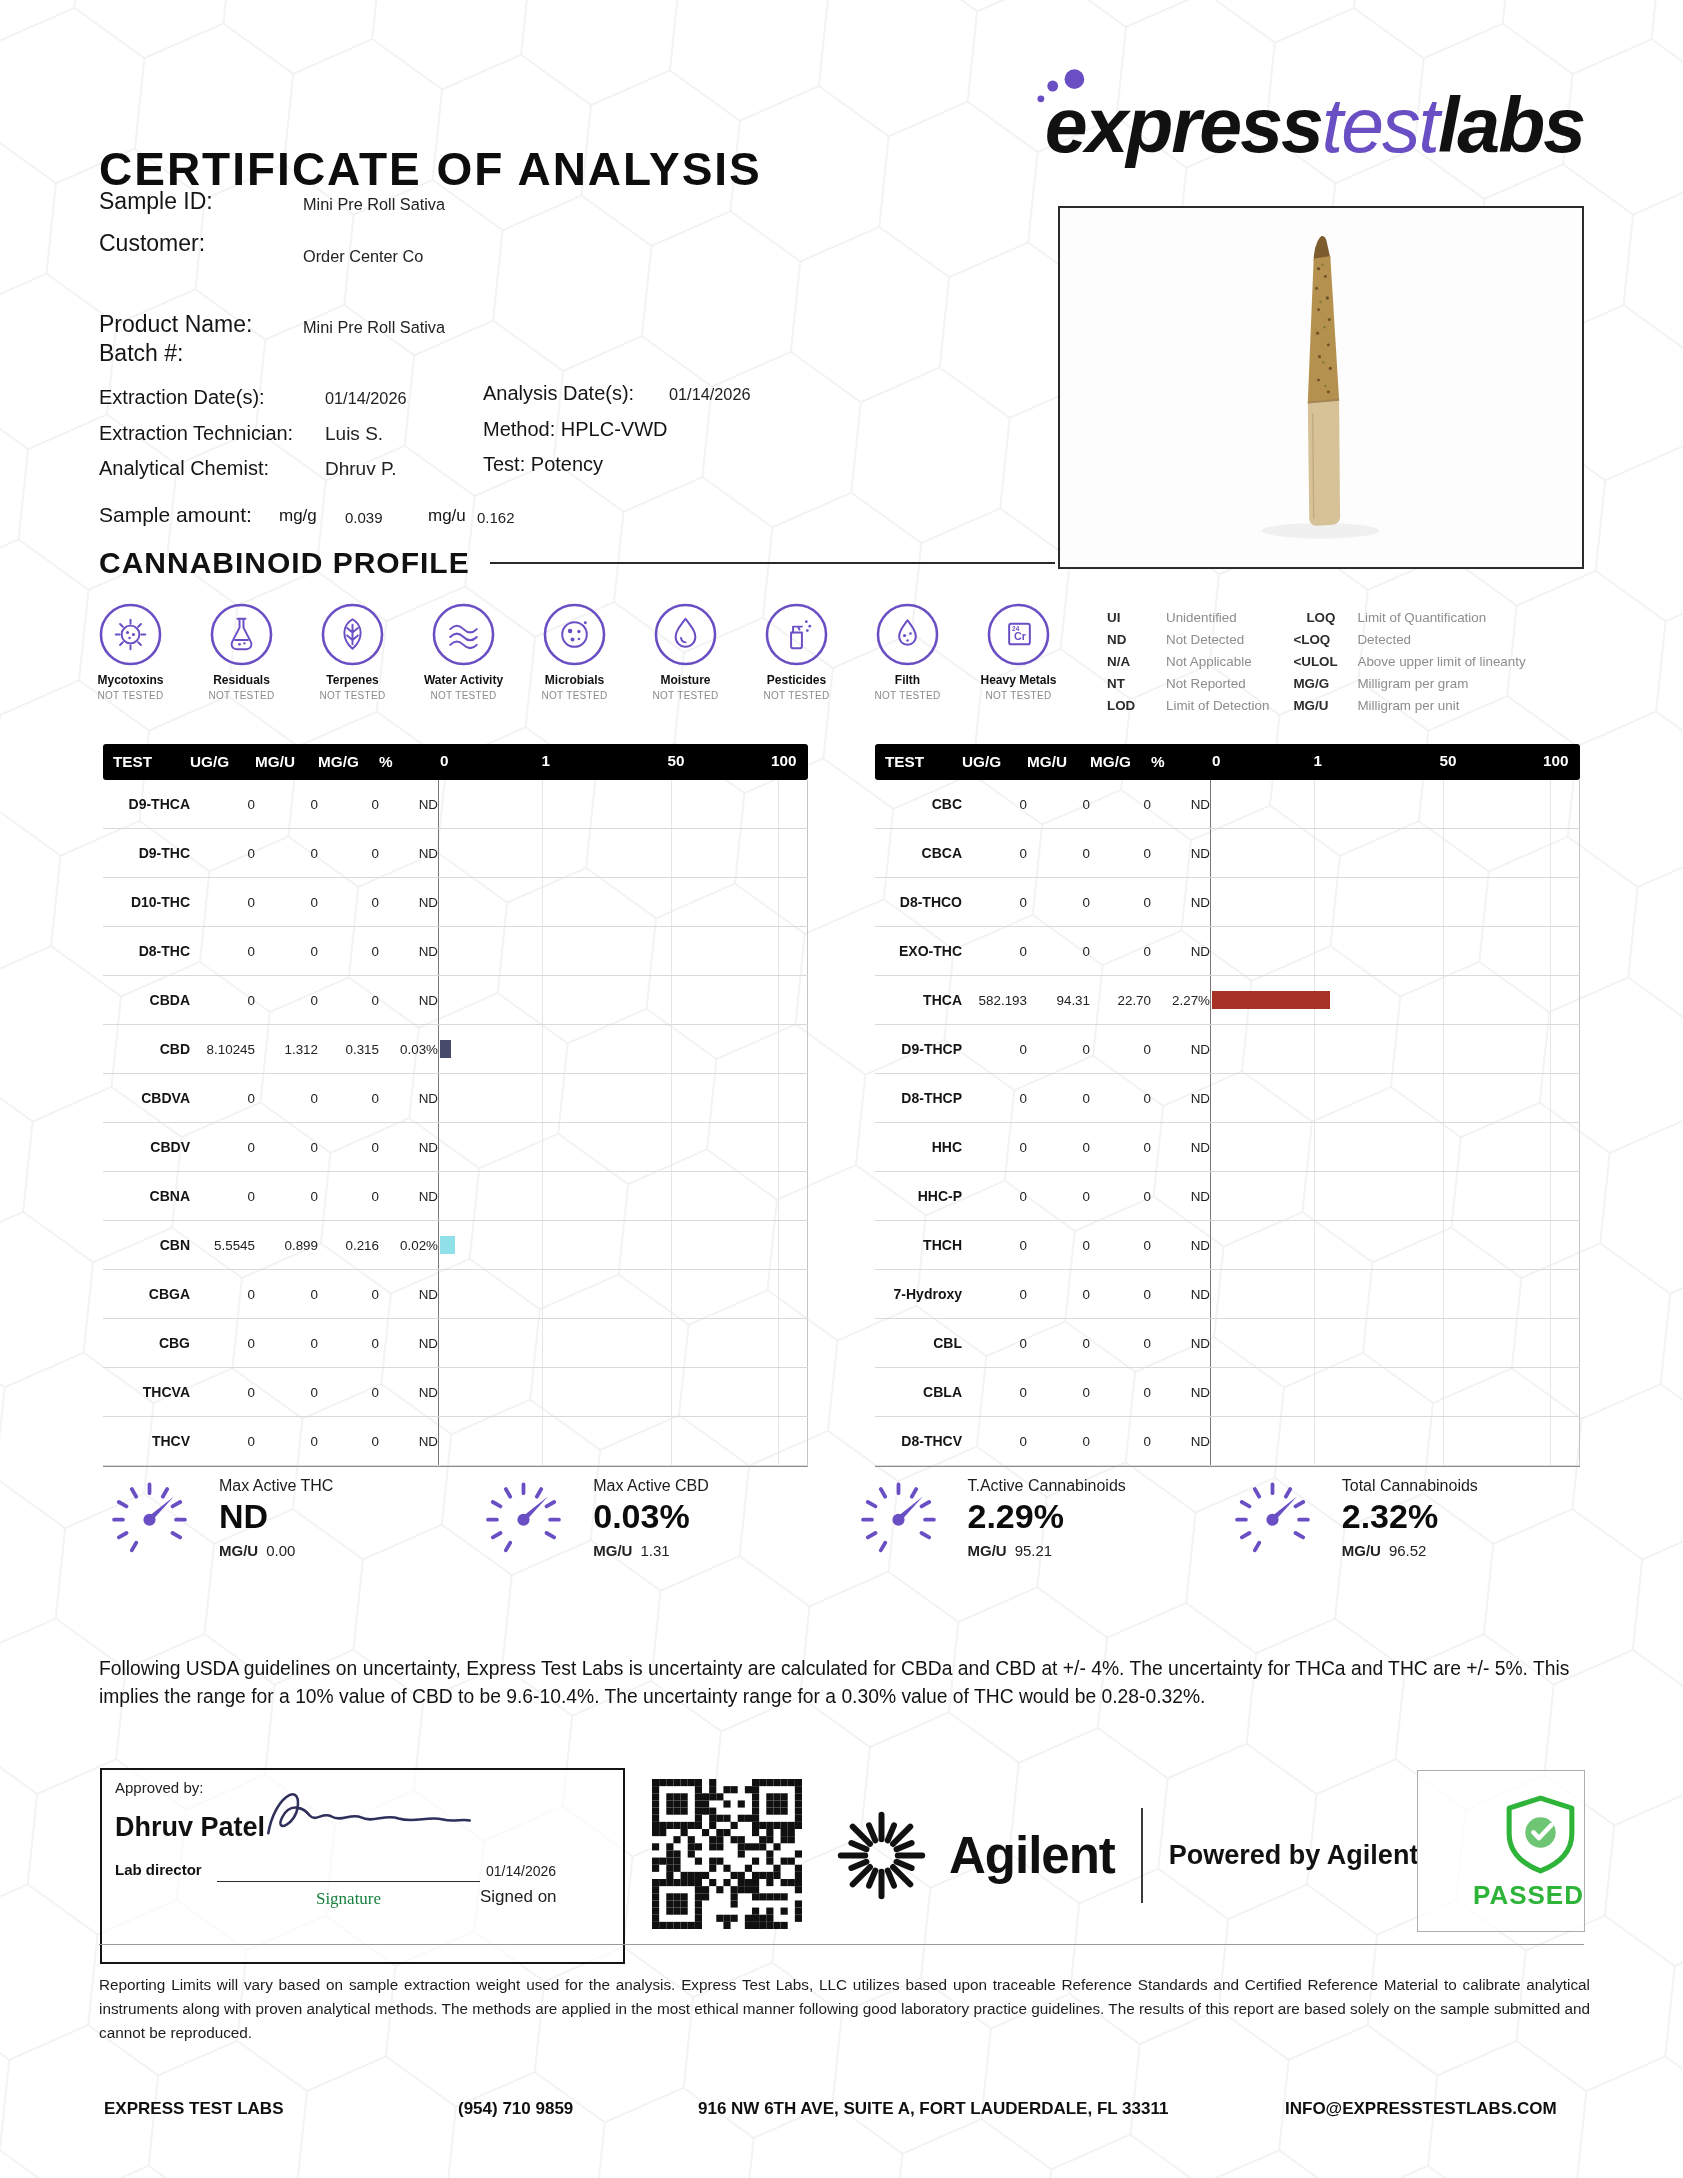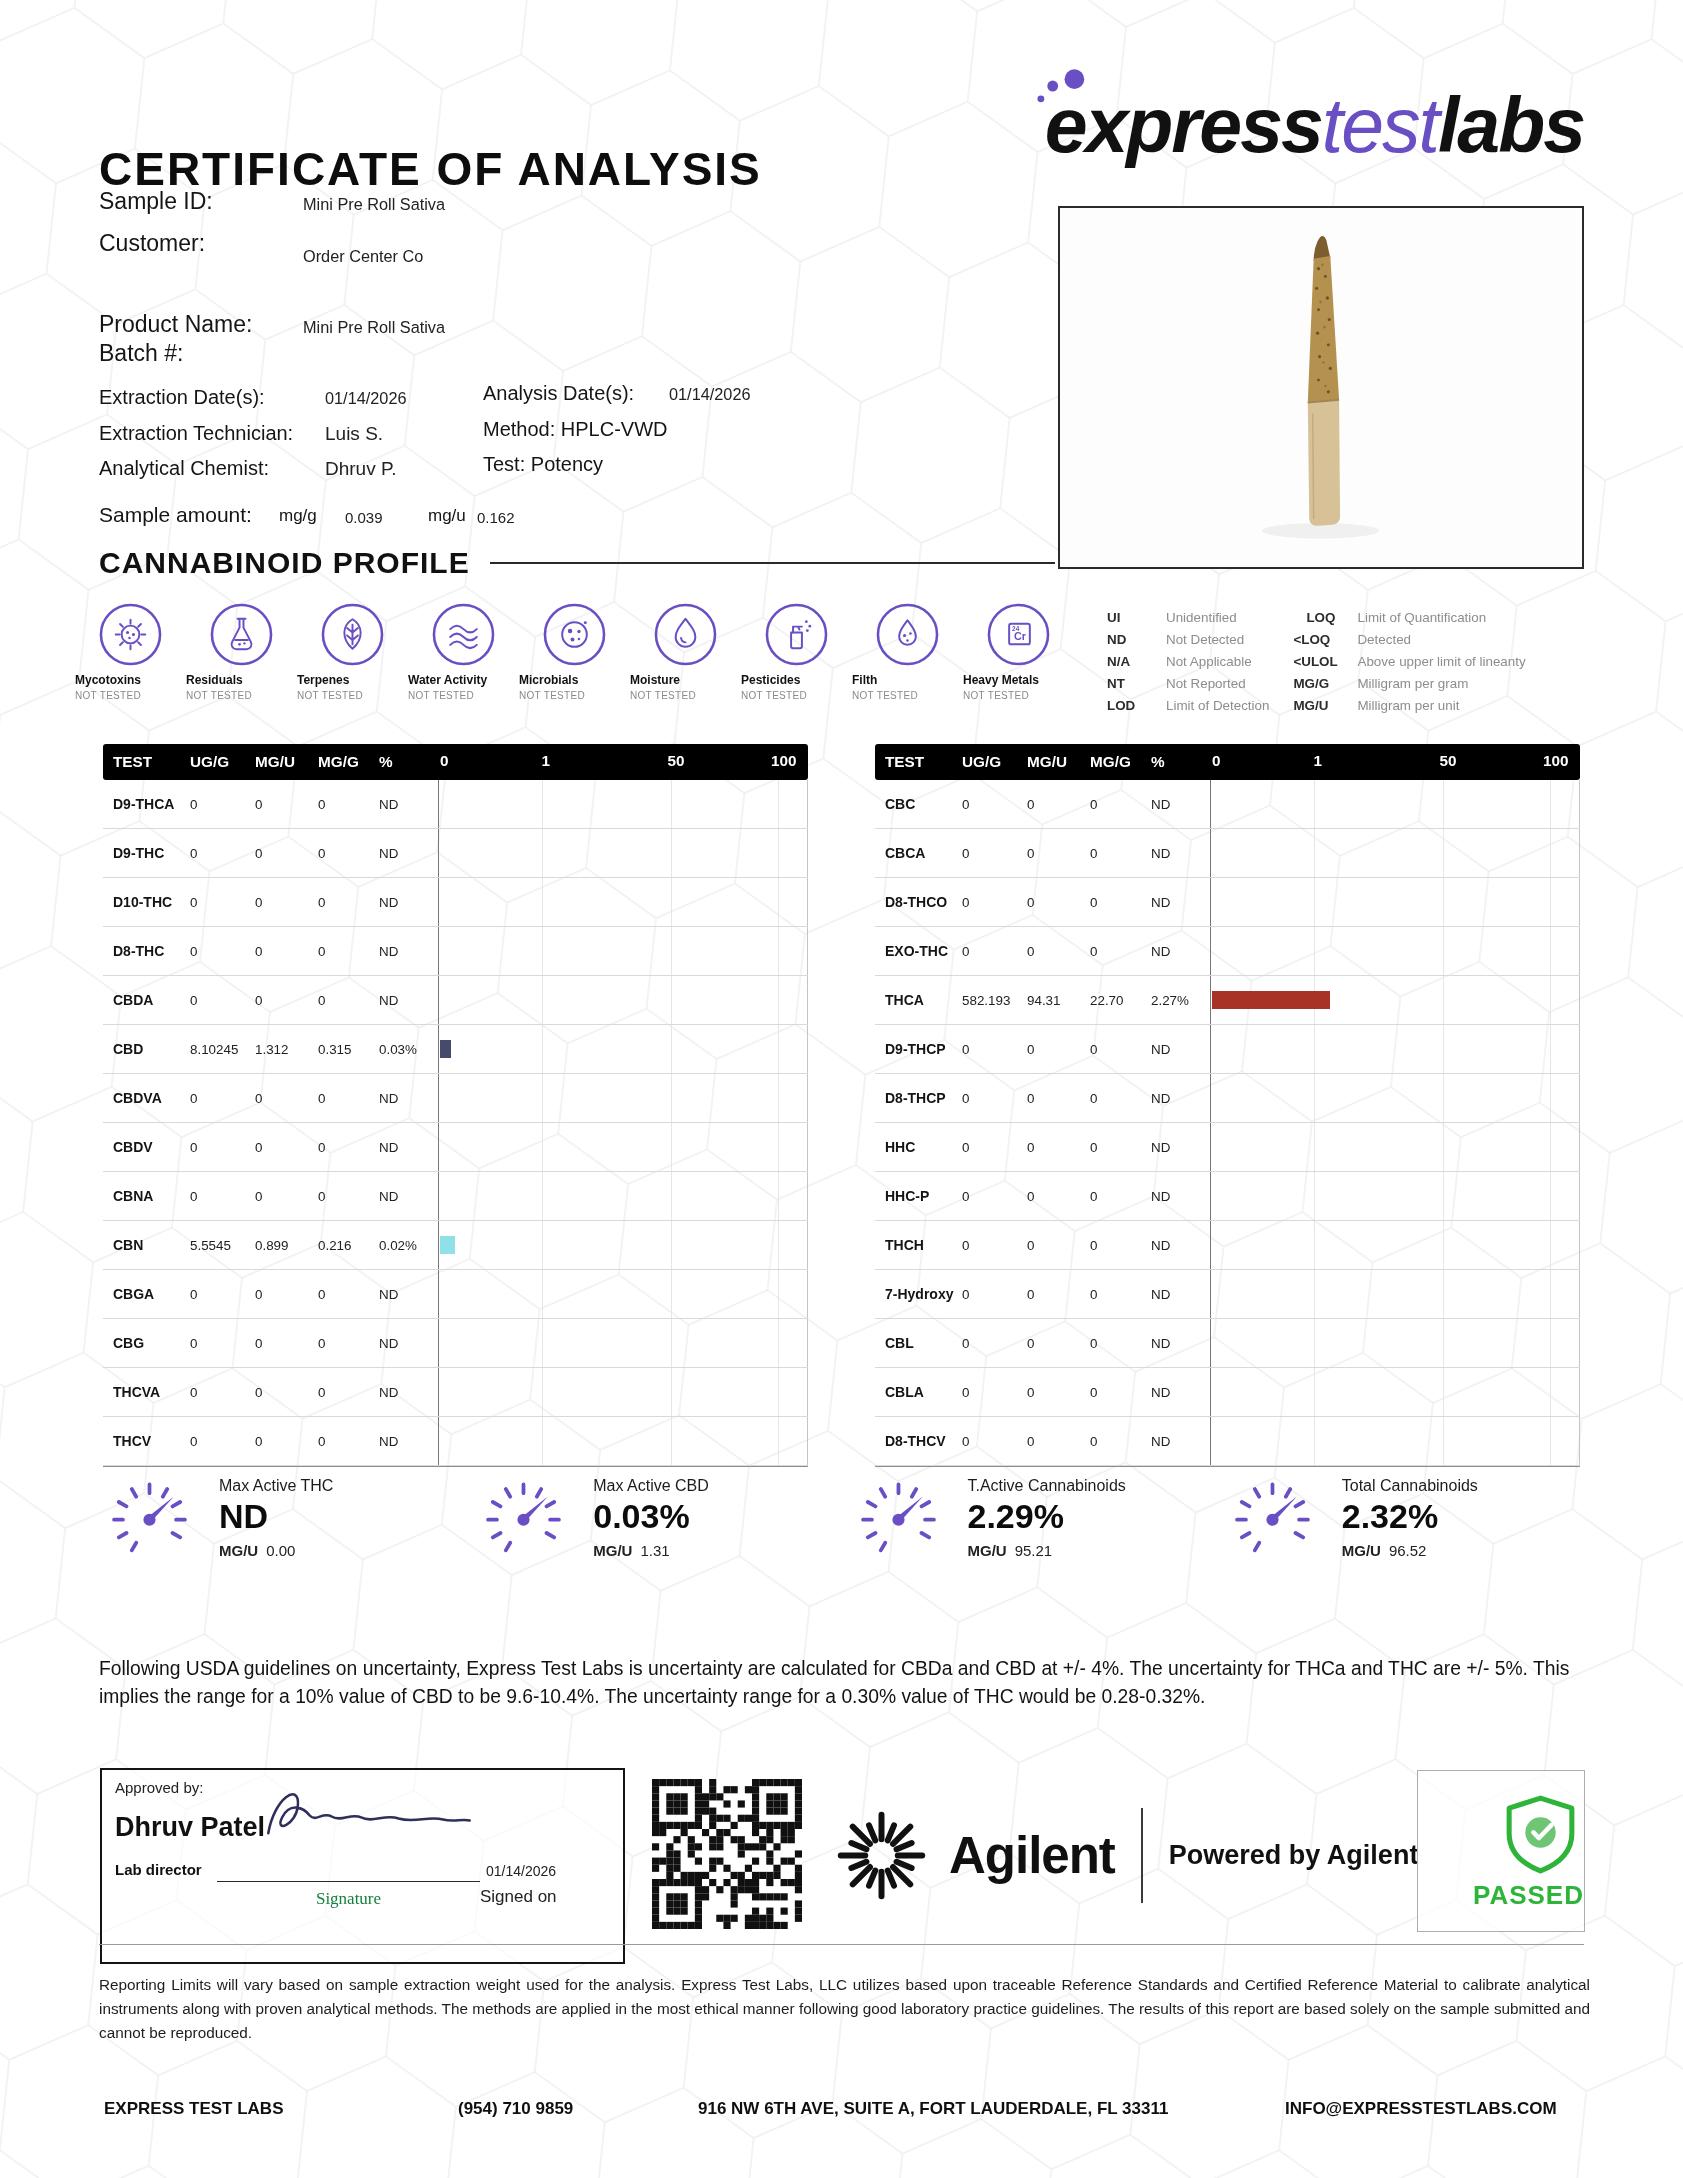--- a/index.html
+++ b/index.html
@@ -24,21 +24,21 @@
   
   .photo{position:absolute;left:1058px;top:206px;width:526px;height:363px;border:2px solid #2b2b2b;background:#fdfdfd;box-sizing:border-box;}
 
   
   .section-row{position:absolute;left:99px;top:546px;width:956px;display:flex;align-items:center;gap:20px;}
   .section-row h2{margin:0;font-size:30px;font-weight:800;letter-spacing:1px;}
   .section-rule{flex:1;height:2px;background:#2a2a2a;}
 
   
   .screens{position:absolute;left:75px;top:602px;width:1002px;display:flex;}
-  .screen{width:111px;color:var(--accent,#6a4fc4);}
+  .screen{width:111px;text-align:center;color:var(--accent,#6a4fc4);}
   .screen-icon{display:block;margin:0 auto;}
   .screen-icon .st{fill:none;stroke:currentColor;stroke-width:2;stroke-linecap:round;stroke-linejoin:round;}
   .screen-icon .ring{fill:none;stroke:currentColor;stroke-width:2.6;}
   .screen-icon .dot{fill:currentColor;stroke:none;}
   .el-sym{font:700 11px "Liberation Sans",sans-serif;fill:var(--accent,#6a4fc4);text-anchor:middle;}
   .el-num{font:700 6.5px "Liberation Sans",sans-serif;fill:var(--accent,#6a4fc4);}
   .screen-name{font-size:12px;font-weight:700;color:#111;margin-top:6px;}
   .screen-status{font-size:10px;color:#8a8a8a;margin-top:3px;letter-spacing:0.3px;}
 
   
@@ -49,21 +49,21 @@
 
   
   .ctable{position:absolute;top:744px;width:705px;}
   .ctable.t-left{left:103px;}
   .ctable.t-right{left:875px;}
   .thead{height:36px;background:#000;color:#fff;display:flex;align-items:center;font-weight:700;font-size:15.3px;border-radius:3px;}
   .c1{width:87px;padding-left:10px;box-sizing:border-box;}
   .c2{width:65px;}.c3{width:63px;}.c4{width:61px;}.c5{width:59px;}
   .th-scale{flex:1;position:relative;height:100%;}
   .th-scale span{position:absolute;top:8px;}
-  .tbody{border-bottom:1px solid #8d8d8d;}
+  .tbody{border-bottom:1px solid #8d8d8d;text-align:right;}
   .trow{display:flex;align-items:center;height:48px;border-bottom:1px solid #d9d9d9;}
   .td-test{font-weight:700;font-size:14px;color:#141414;}
   .td-num{font-size:13.4px;color:#222;}
   .td-bar{flex:1;position:relative;height:100%;border-left:1.5px solid #777;border-right:1px solid #c4c4c4;}
   .gl{position:absolute;top:0;bottom:0;width:1px;background:#e6e6e6;}
   .g1{left:28%;}.g2{left:63%;}.g3{left:92%;}
   .bar{position:absolute;left:1px;top:50%;transform:translateY(-50%);height:18px;width:0;}
 
   
   .gauges{position:absolute;left:94px;top:1471px;width:1497px;display:flex;}

